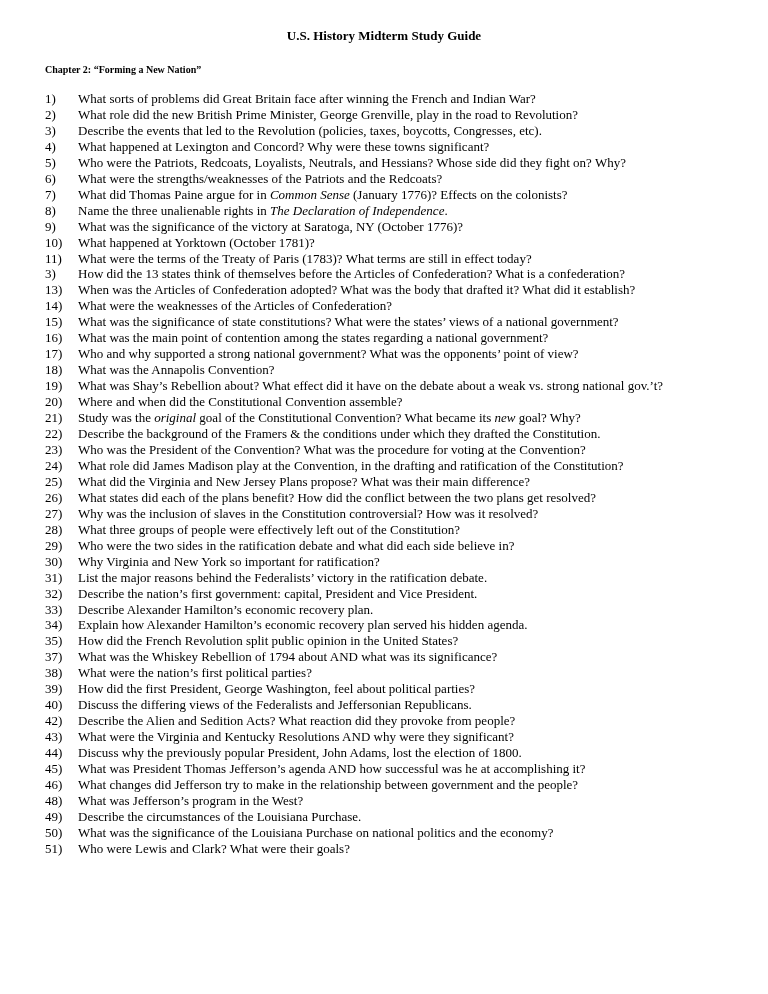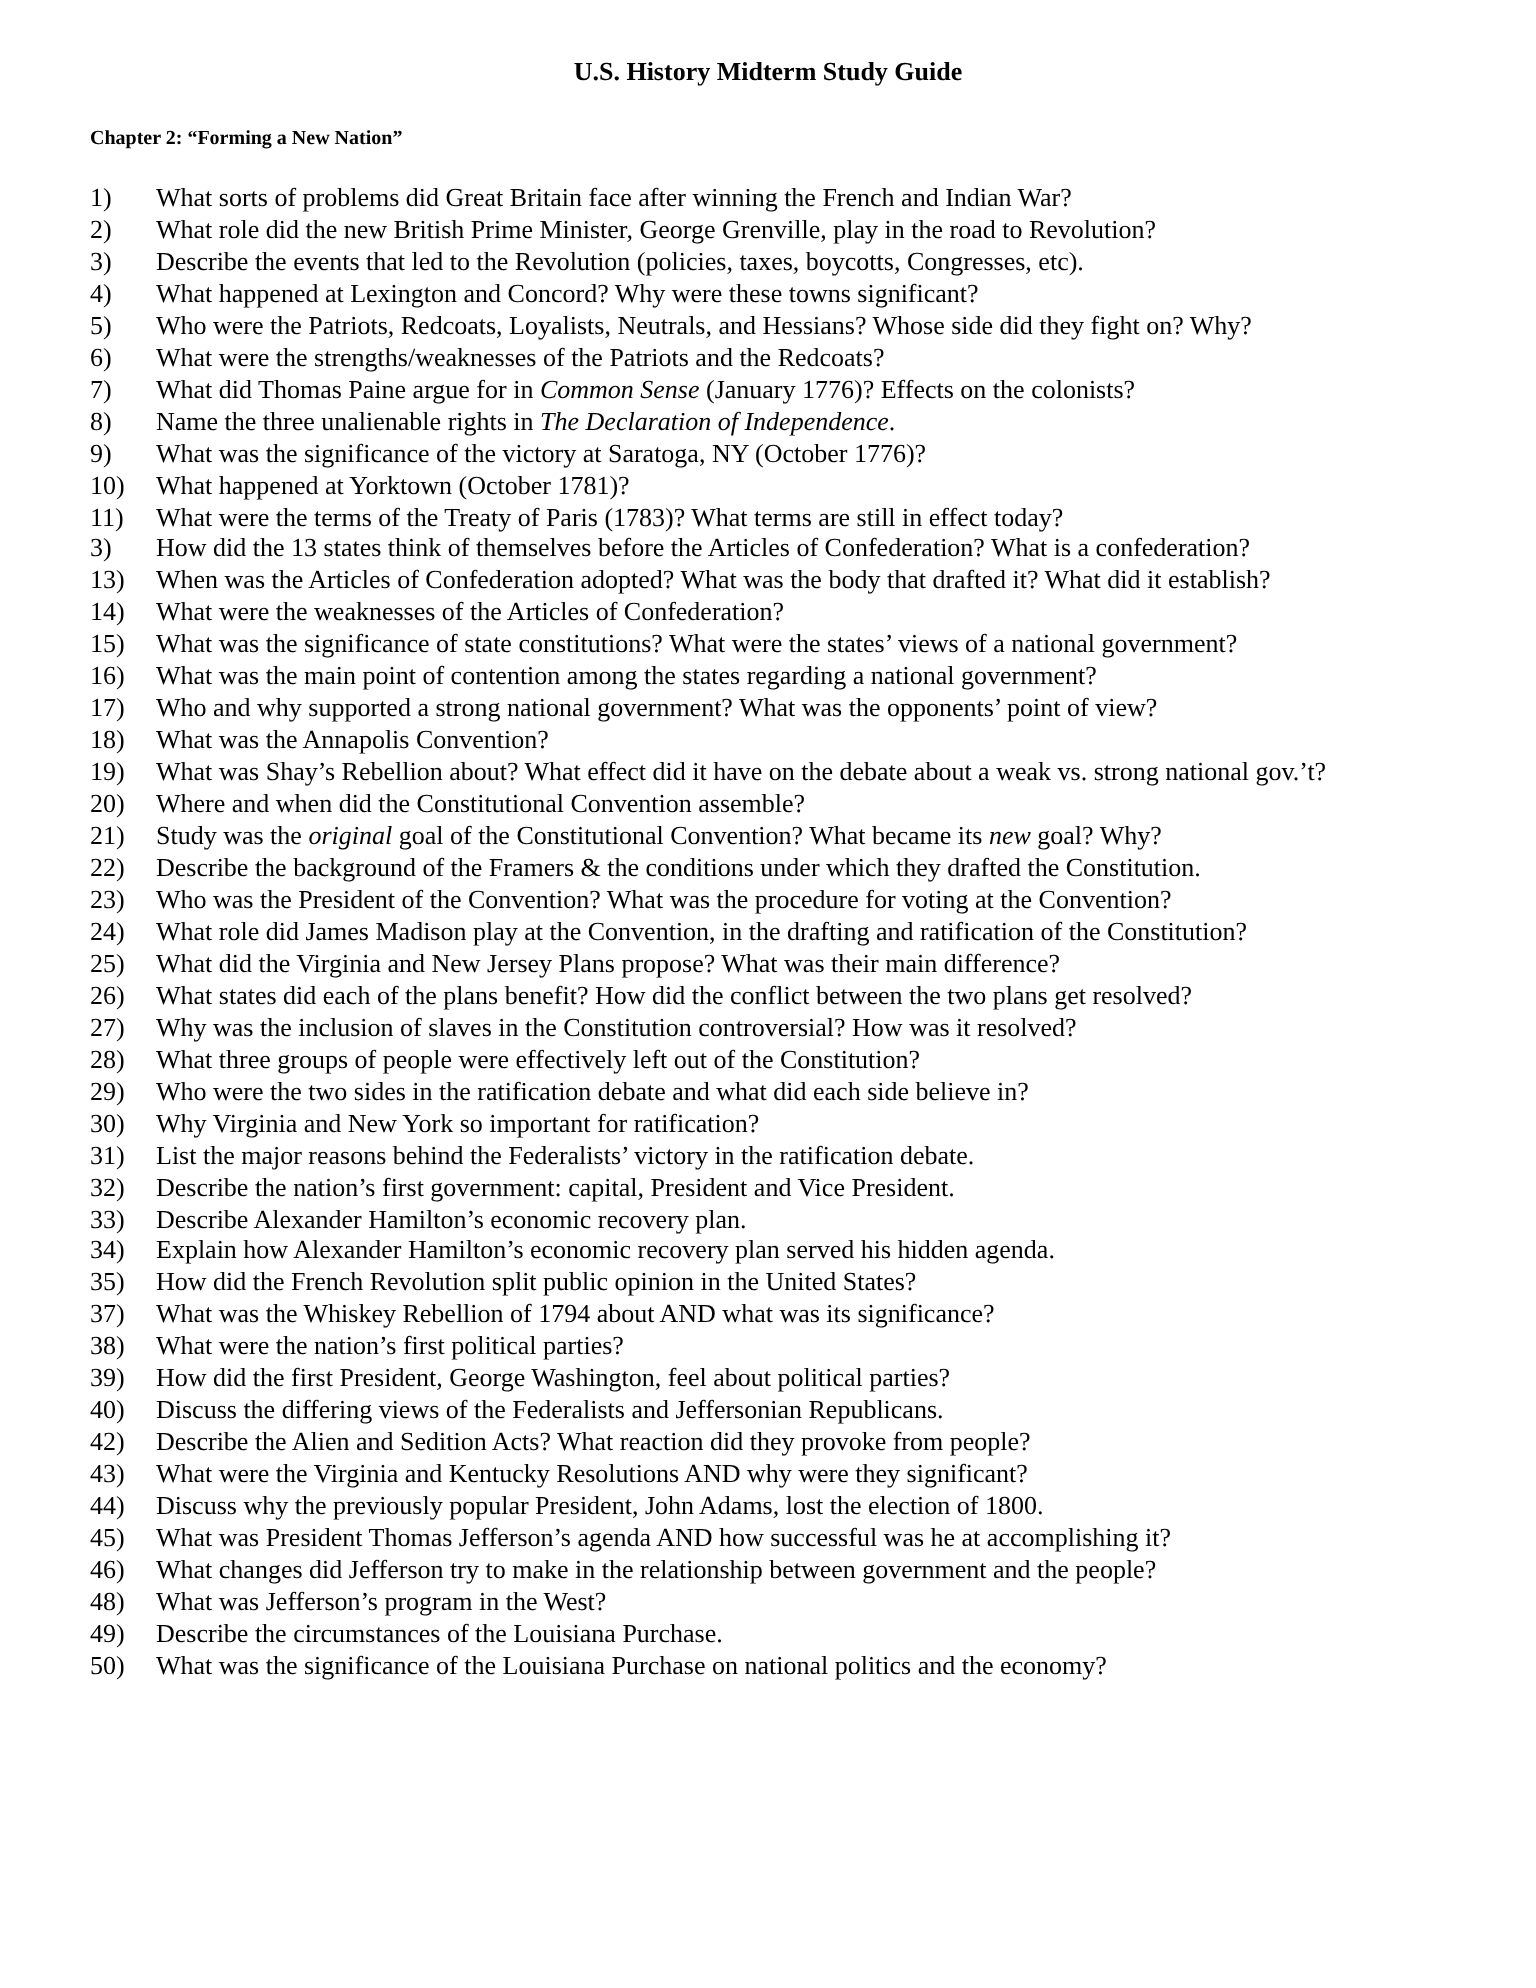--- a/index.html
+++ b/index.html
@@ -241,14 +241,18 @@
         <span class="q-text"><span>What was Jefferson’s program in the West?</span></span>
       </li>
       <li>
         <span class="q-num">49)</span>
         <span class="q-text"><span>Describe the circumstances of the Louisiana Purchase.</span></span>
       </li>
       <li>
         <span class="q-num">50)</span>
         <span class="q-text"><span>What was the significance of the Louisiana Purchase on national politics and the economy?</span></span>
       </li>
+      <li>
+        <span class="q-num">51)</span>
+        <span class="q-text"><span>Who were Lewis and Clark? What were their goals?</span></span>
+      </li>
     </ol>
 </div>
 
 </body></html>

